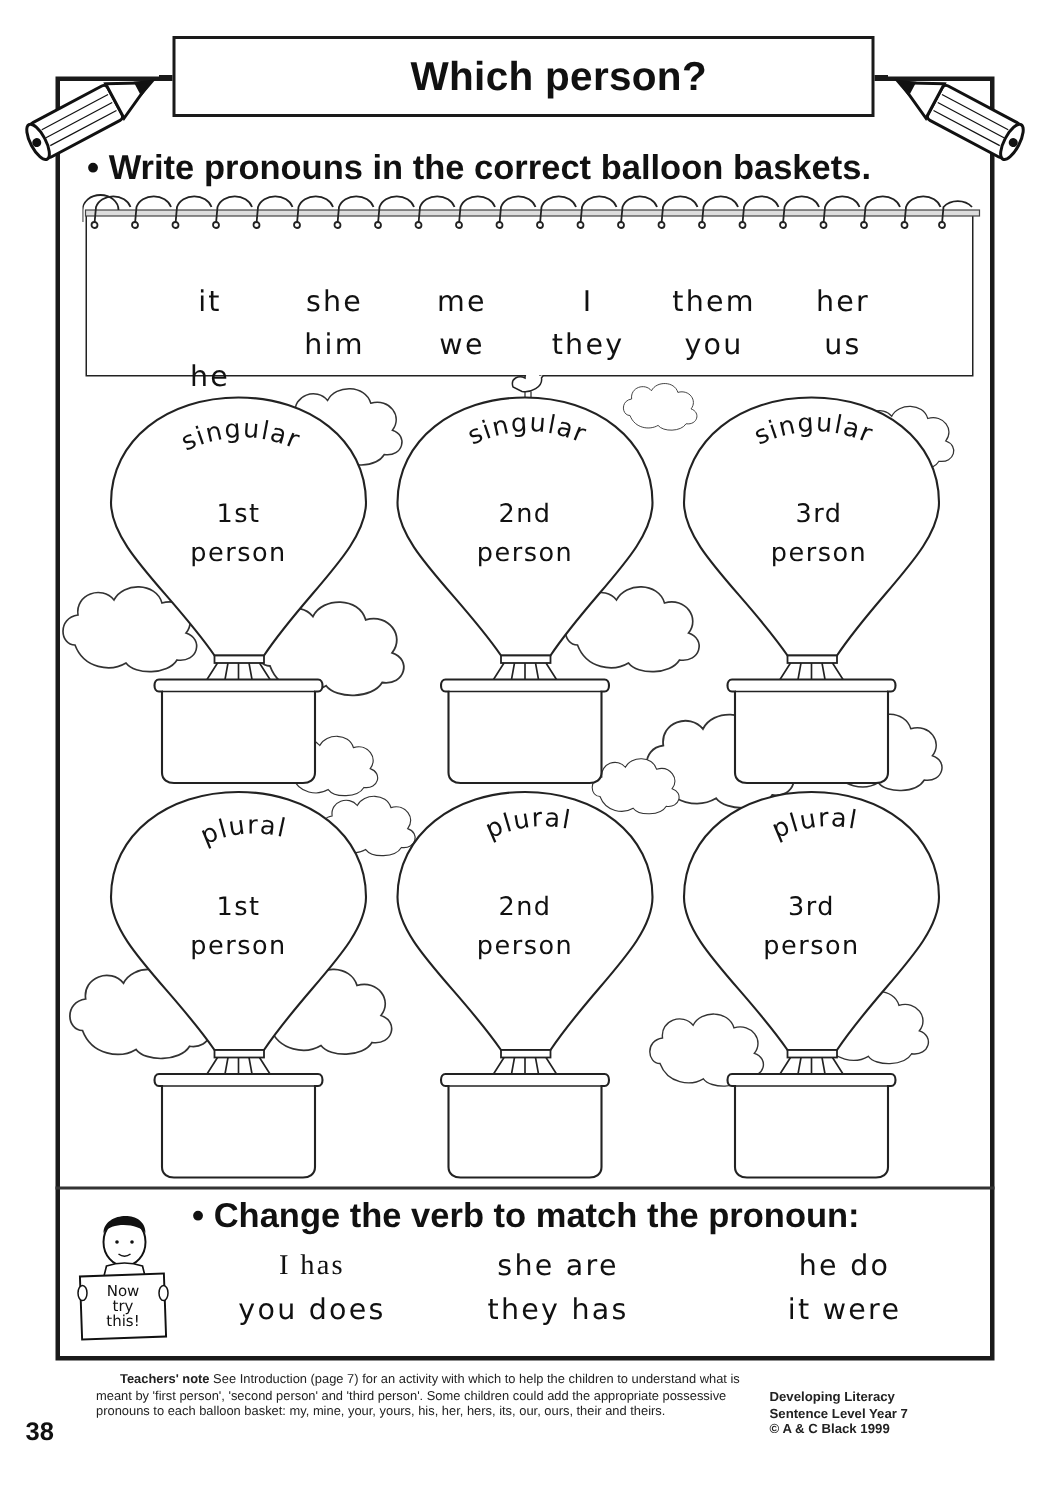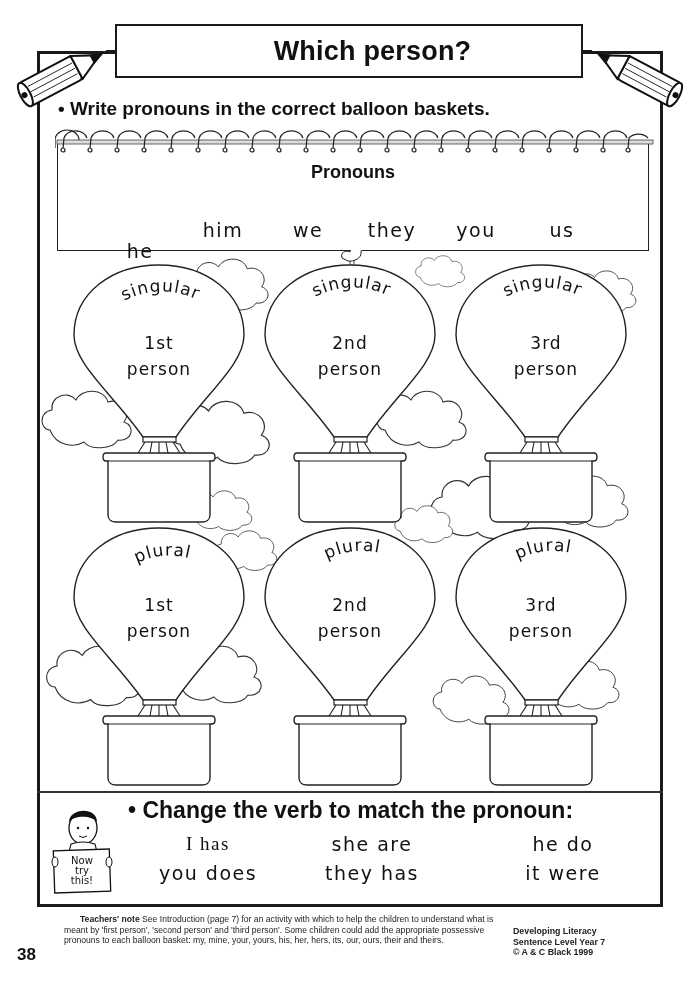--- a/index.html
+++ b/index.html
@@ -7,21 +7,21 @@
   body { position: relative; font-family: "DejaVu Sans", sans-serif; color: #111; }
 
   .frame { position: absolute; left: 37px; top: 51px; width: 626px; height: 856px; border: 3px solid #1a1a1a; }
   .title-box { position: absolute; left: 115px; top: 24px; width: 468px; height: 54px; border: 2.5px solid #1a1a1a; background: #fff;
     display: flex; align-items: center; justify-content: center; z-index: 3; }
   .title-box span { font-family: "Liberation Sans", sans-serif; font-weight: bold; font-size: 27px; letter-spacing: 0.2px; margin-left: 47px; }
   .title-tick { position: absolute; top: 50px; height: 2px; width: 10px; background: #1a1a1a; z-index: 2; }
 
   .pencil { position: absolute; z-index: 4; }
 
-  .instruction { position: absolute; left: 58px; top: 98px; font-family: "Liberation Sans", sans-serif; font-weight: bold; font-size: 19px; text-align: center; }
+  .instruction { position: absolute; left: 58px; top: 98px; font-family: "Liberation Sans", sans-serif; font-weight: bold; font-size: 23px; text-align: center; }
 
   .notepad { position: absolute; left: 57px; top: 141px; width: 592px; height: 110px; border: 1.5px solid #222; background: #fff; }
   .notepad-spiral { position: absolute; left: 55px; top: 128px; width: 600px; height: 30px; }
   .notepad-title { position: absolute; left: 0; right: 0; top: 20px; text-align: center; font-family: "Liberation Sans", sans-serif; font-weight: bold; font-size: 18px; }
   .pron-row { position: absolute; left: 0; right: 0; height: 26px; font-family: "DejaVu Sans", sans-serif; font-size: 19px; letter-spacing: 1.5px; }
   .pron-row span { position: absolute; transform: translateX(-50%); white-space: nowrap; }
 
   .scene { position: absolute; left: 40px; top: 250px; width: 620px; height: 540px; }
   .balloon-label { position: absolute; transform: translateX(-50%); text-align: center; font-family: "DejaVu Sans", sans-serif; font-size: 17px; letter-spacing: 1px; line-height: 26px; white-space: nowrap; }
 
@@ -69,21 +69,28 @@
     <path d="M84 33 L94 37 L84 41 Z" fill="#111"></path>
     <line x1="14" y1="31" x2="64" y2="31" stroke-width="0.8"></line>
     <line x1="14" y1="37" x2="64" y2="37" stroke-width="0.8"></line>
     <line x1="14" y1="43" x2="64" y2="43" stroke-width="0.8"></line>
   </g>
 </svg>
 
 <div class="instruction">• Write pronouns in the correct balloon baskets.</div>
 
 <div class="notepad">
-  <div class="notepad-title">Pronouns</div>
+  <div class="pron-row" style="top:48px;">
+    <span style="left:82px;">it</span>
+    <span style="left:165px;">she</span>
+    <span style="left:250px;">me</span>
+    <span style="left:334px;">I</span>
+    <span style="left:418px;">them</span>
+    <span style="left:504px;">her</span>
+  </div>
   <div class="pron-row" style="top:77px;">
     <span style="left:82px;margin-top:21px;">he</span>
     <span style="left:165px;">him</span>
     <span style="left:250px;">we</span>
     <span style="left:334px;">they</span>
     <span style="left:418px;">you</span>
     <span style="left:504px;">us</span>
   </div>
 </div>
 <svg class="notepad-spiral" viewBox="0 0 600 30" width="600" height="30">

